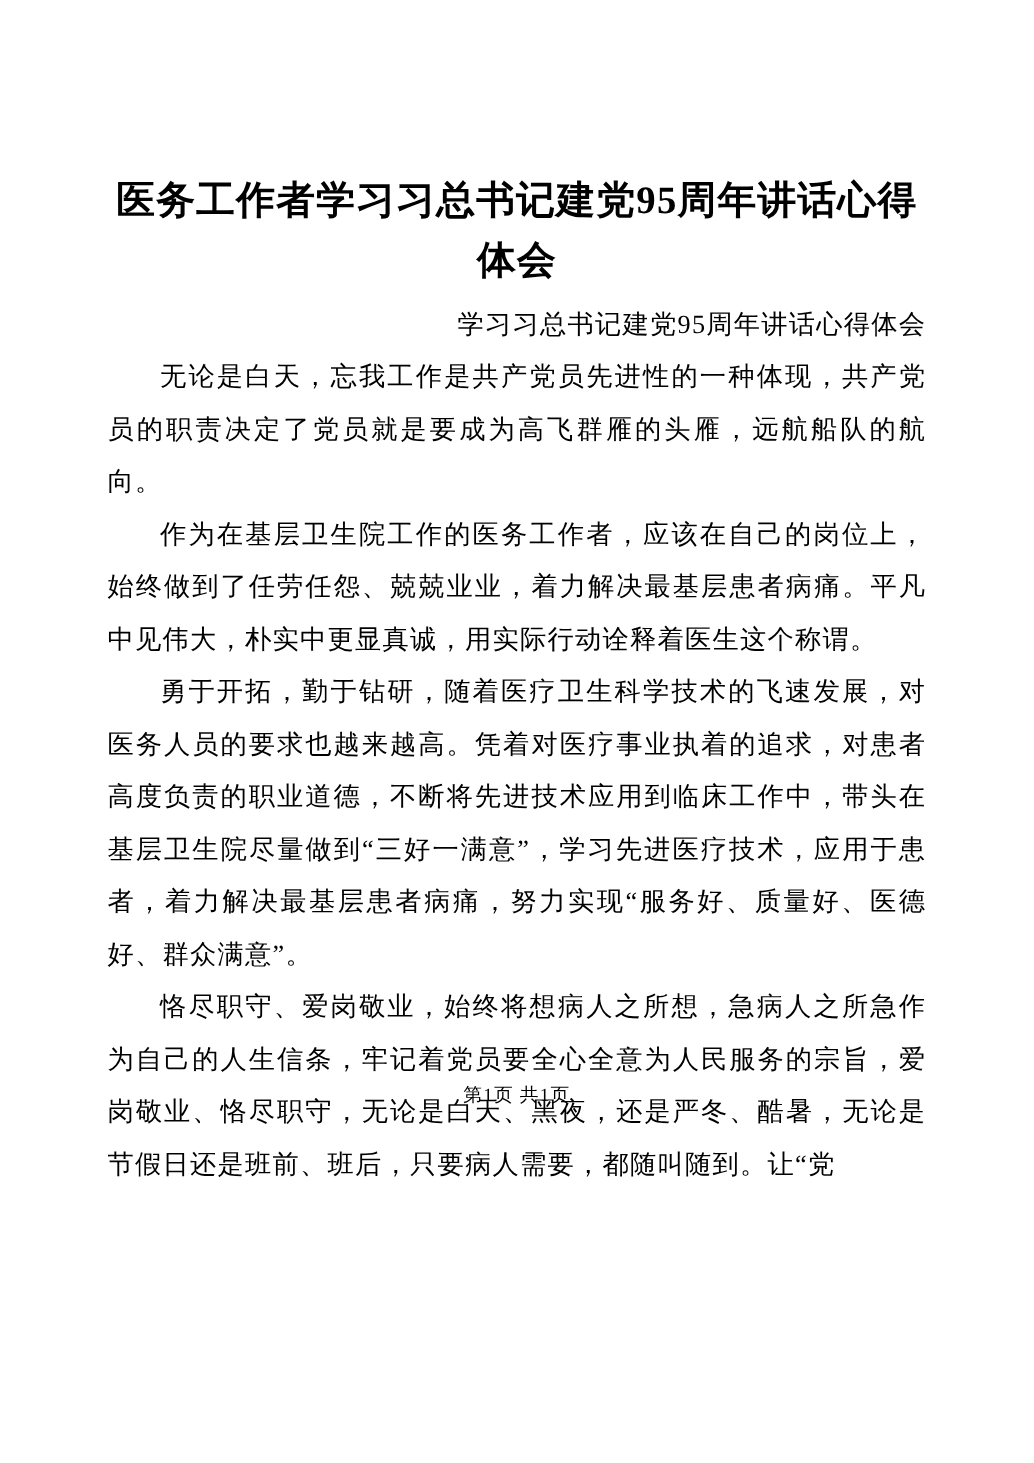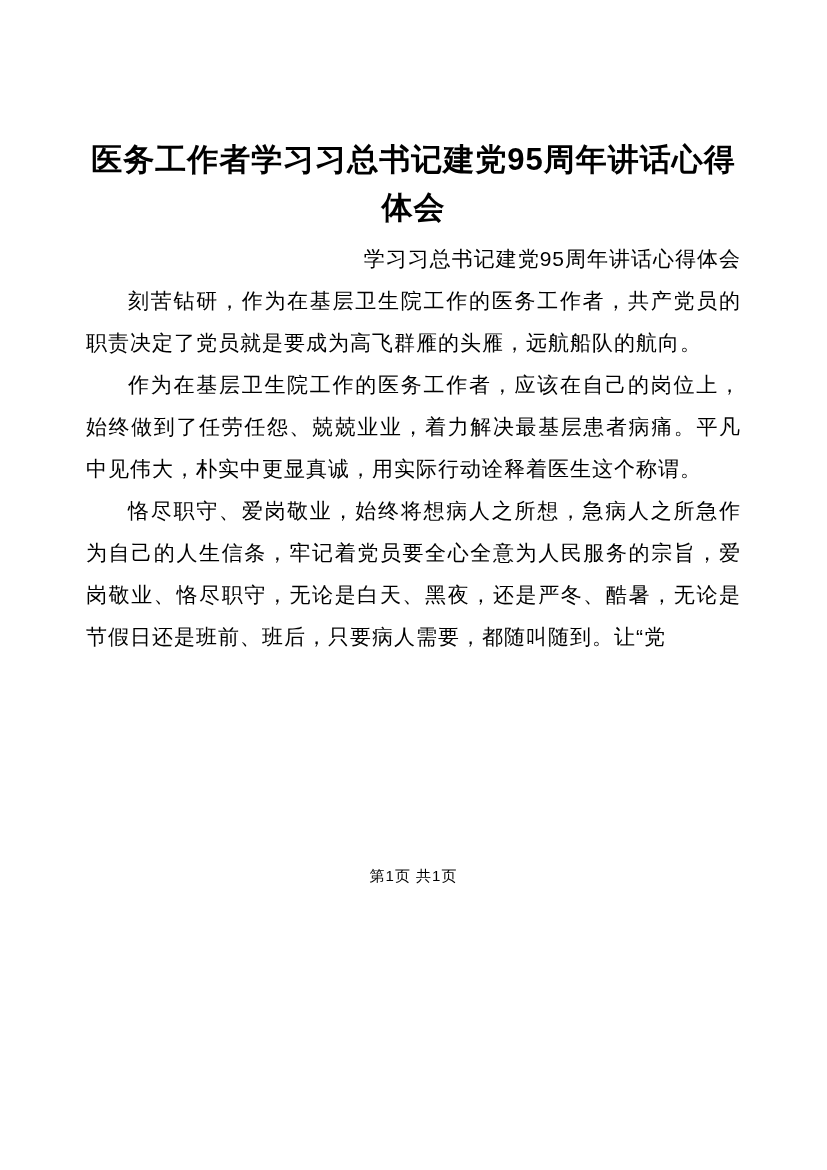--- a/index.html
+++ b/index.html
@@ -6,21 +6,21 @@
     margin: 0;
     padding: 0;
     background: #ffffff;
   }
   .page {
     position: relative;
     width: 827px;
     height: 952px;
     background: #ffffff;
     overflow: hidden;
-    font-family: Liberation Sans, sans-serif;
+    font-family: Liberation Serif, serif;
     color: #000000;
   }
   .content {
     position: absolute;
     top: 136px;
     left: 86px;
     right: 86px;
   }
   .doc-title {
     margin: 0 0 6px 0;
@@ -55,24 +55,25 @@
 </head>
 <body>
 
 <div class="page">
   <div class="content">
     <h1 class="doc-title">医务工作者学习习总书记建党95周年讲话心得体会</h1>
 
     <p class="para lead">学习习总书记建党95周年讲话心得体会</p>
 
 
-    <p class="para">刻苦钻研，作为在基层卫生院工作的医务工作者，共产党员的职责决定了党员就是要成为高飞群雁的头雁，远航船队的航向。</p>
+    <p class="para">无论是白天，忘我工作是共产党员先进性的一种体现，共产党员的职责决定了党员就是要成为高飞群雁的头雁，远航船队的航向。</p>
 
     <p class="para">作为在基层卫生院工作的医务工作者，应该在自己的岗位上，始终做到了任劳任怨、兢兢业业，着力解决最基层患者病痛。平凡中见伟大，朴实中更显真诚，用实际行动诠释着医生这个称谓。</p>
 
+    <p class="para">勇于开拓，勤于钻研，随着医疗卫生科学技术的飞速发展，对医务人员的要求也越来越高。凭着对医疗事业执着的追求，对患者高度负责的职业道德，不断将先进技术应用到临床工作中，带头在基层卫生院尽量做到“三好一满意”，学习先进医疗技术，应用于患者，着力解决最基层患者病痛，努力实现“服务好、质量好、医德好、群众满意”。</p>
 
     <p class="para">恪尽职守、爱岗敬业，始终将想病人之所想，急病人之所急作为自己的人生信条，牢记着党员要全心全意为人民服务的宗旨，爱岗敬业、恪尽职守，无论是白天、黑夜，还是严冬、酷暑，无论是节假日还是班前、班后，只要病人需要，都随叫随到。让“党</p>
   </div>
 
   <div class="footer">
     <span>第1页 共1页</span>
   </div>
 </div>
 
 </body></html>

